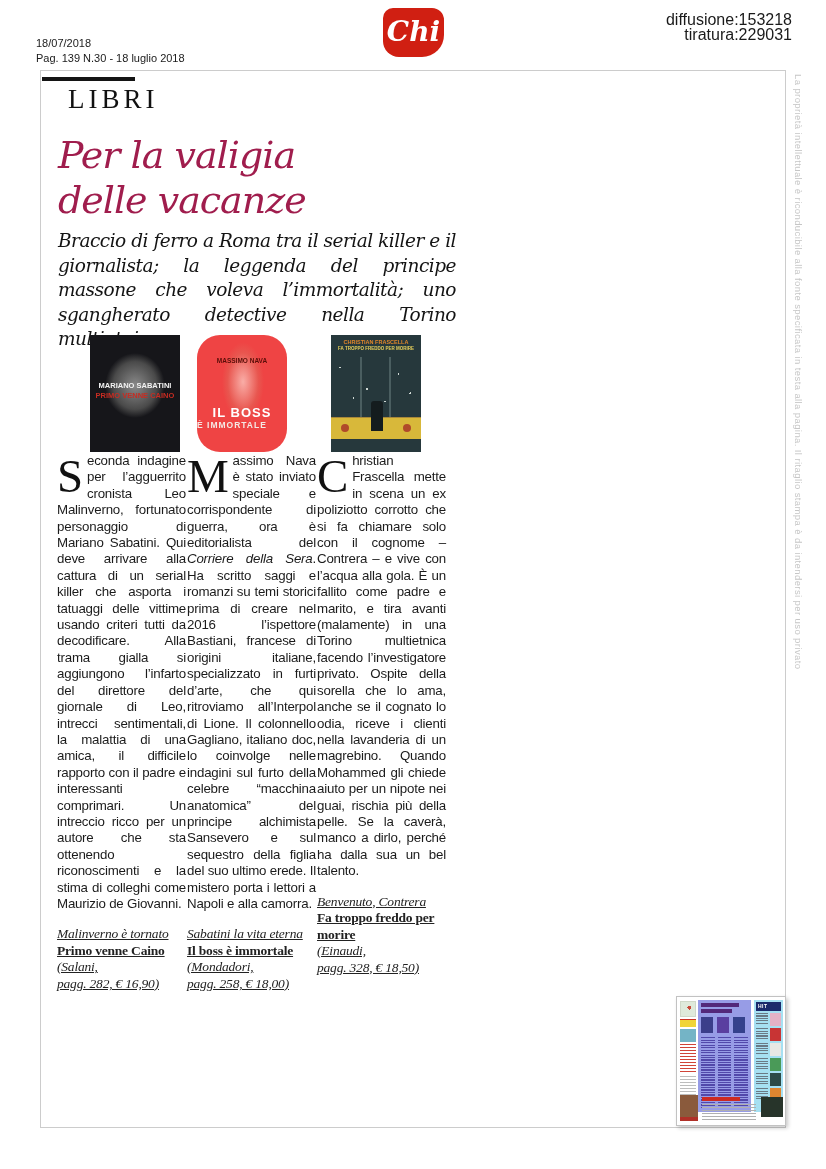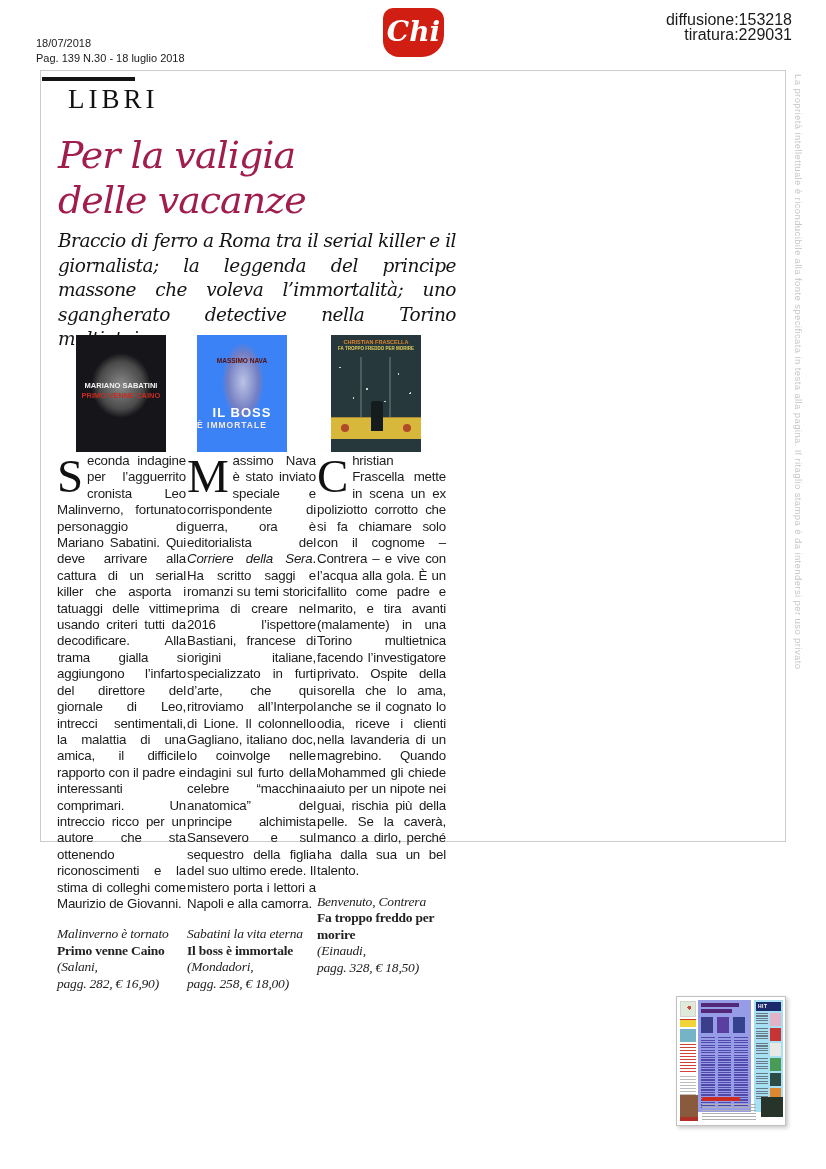--- a/index.html
+++ b/index.html
@@ -9,40 +9,40 @@
   
   .hdr-left { position:absolute; left:36px; top:12px; font-size:11px; line-height:15px; color:#1a1a1a;margin-top:24px; }
   .hdr-right { position:absolute; right:34px; top:12px; font-size:16px; line-height:15px; color:#1a1a1a; text-align:right; }
   .chi-logo { position:absolute; left:383px; top:8px; width:61px; height:49px;
               background:#d01f12; border-radius:10px 12px 22px 16px;
               display:flex; align-items:center; justify-content:center; }
   .chi-logo span { color:#fff; font-family:"DejaVu Serif", serif; font-style:italic; font-weight:bold;
               font-size:28px; transform:translateY(-1px);text-align:right; }
 
   
-  .frame { position:absolute; left:40px; top:70px; width:746px; height:772px;
+  .frame { position:absolute; left:40px; top:70px; width:746px; height:1058px;
            border:1px solid #cccccc; background:#fff; }
   .black-bar { position:absolute; left:1px; top:6px; width:93px; height:4px; background:#141414; }
   .libri { position:absolute; left:27px; top:13px; font-family:"Liberation Serif", serif;
            font-size:27px; letter-spacing:4px; color:#111; }
   .title { position:absolute; left:17px; top:62px; font-family:"DejaVu Serif", serif;
            font-style:italic; font-weight:normal; font-size:38px; line-height:45px; color:#a01d4d; letter-spacing:-1px; }
   .subtitle { position:absolute; left:17px; top:158px; width:398px; font-family:"DejaVu Serif", serif;
            font-style:italic; font-size:18.5px; line-height:24.5px; color:#141414; text-align:justify; letter-spacing:-0.5px; }
 
   
   .cover { position:absolute; top:264px; width:90px; height:117px; overflow:hidden; }
-  .cover-1 { left:35px; background:#16161a; }
+  .cover-1 { left:49px; background:#16161a; }
   .cover-1 .fig { position:absolute; left:12px; top:14px; width:66px; height:96px;
                   background:radial-gradient(ellipse 60% 45% at 50% 38%, #8a8a8a 0%, #4a4a4a 55%, #16161a 75%); }
   .cover-1 .auth { position:absolute; left:0; top:46px; width:100%; text-align:center;
                   color:#f2f2f2; font-weight:bold; font-size:7.5px; }
   .cover-1 .tit { position:absolute; left:0; top:56px; width:100%; text-align:center;
                   color:#c62c22; font-weight:bold; font-size:7.5px; }
-  .cover-2 { left:156px; background:#3b82f6; }
+  .cover-2 { left:156px; background:#ef4444;border-radius:23px; }
   .cover-2 .fig { position:absolute; left:18px; top:0; width:56px; height:117px;
                   background:radial-gradient(ellipse 50% 45% at 50% 40%, rgba(255,230,220,.65) 0%, rgba(220,120,100,.35) 55%, rgba(192,40,28,0) 75%); }
   .cover-2 .auth { position:absolute; left:0; top:22px; width:100%; text-align:center;
                   color:#5a0e08; font-weight:bold; font-size:6.5px; }
   .cover-2 .tit1 { position:absolute; left:0; top:70px; width:100%; text-align:center;
                   color:#fff; font-weight:bold; font-size:13px; letter-spacing:1px; }
   .cover-2 .tit2 { position:absolute; left:0; top:85px; width:100%; text-align:left;
                   color:#f4e8e4; font-weight:bold; font-size:8.5px; letter-spacing:1px; }
   .cover-3 { left:290px; background:#26383c; }
   .cover-3 .pane-v1, .cover-3 .pane-v2 { position:absolute; top:22px; width:2px; height:60px; background:#4a5e60; }
@@ -58,21 +58,21 @@
                   color:#e0862a; font-weight:bold; font-size:5.5px; }
   .cover-3 .tit { position:absolute; left:0; top:11px; width:100%; text-align:center;
                   color:#e8d05a; font-weight:bold; font-size:4.5px; line-height:5.5px; }
 
   
   .col { position:absolute; top:382px; width:129px; font-size:13.3px; line-height:16.4px;
          color:#1b1b1b; text-align:justify; letter-spacing:-0.2px; }
   .col-1 { left:16px; } .col-2 { left:146px; } .col-3 { left:276px; }
   .dropcap { float:left; font-family:"Liberation Serif", serif; font-size:47px; line-height:40px;
          padding:3px 4px 0 0; color:#111; }
-  .citation { margin-top:14px; font-family:"Liberation Serif", serif; font-size:13.5px; line-height:16.5px; color:#222; text-align:left; }
+  .citation { margin-top:14px; font-family:"Liberation Serif", serif; font-size:13.5px; line-height:16.5px; color:#222; text-align:left;text-decoration:underline; }
   .cit-tagline { font-style:italic; }
   .cit-title { font-weight:bold; }
   .cit-pub { font-style:italic; }
 
   
   .disclaimer { position:absolute; left:789px; top:74px; height:1050px; width:15px;
          writing-mode:vertical-rl; font-size:9.5px; letter-spacing:0.4px; color:#c6c6c6; white-space:nowrap; }
 
   
   .thumb { position:absolute; left:676px; top:996px; width:110px; height:130px; background:#fff;

